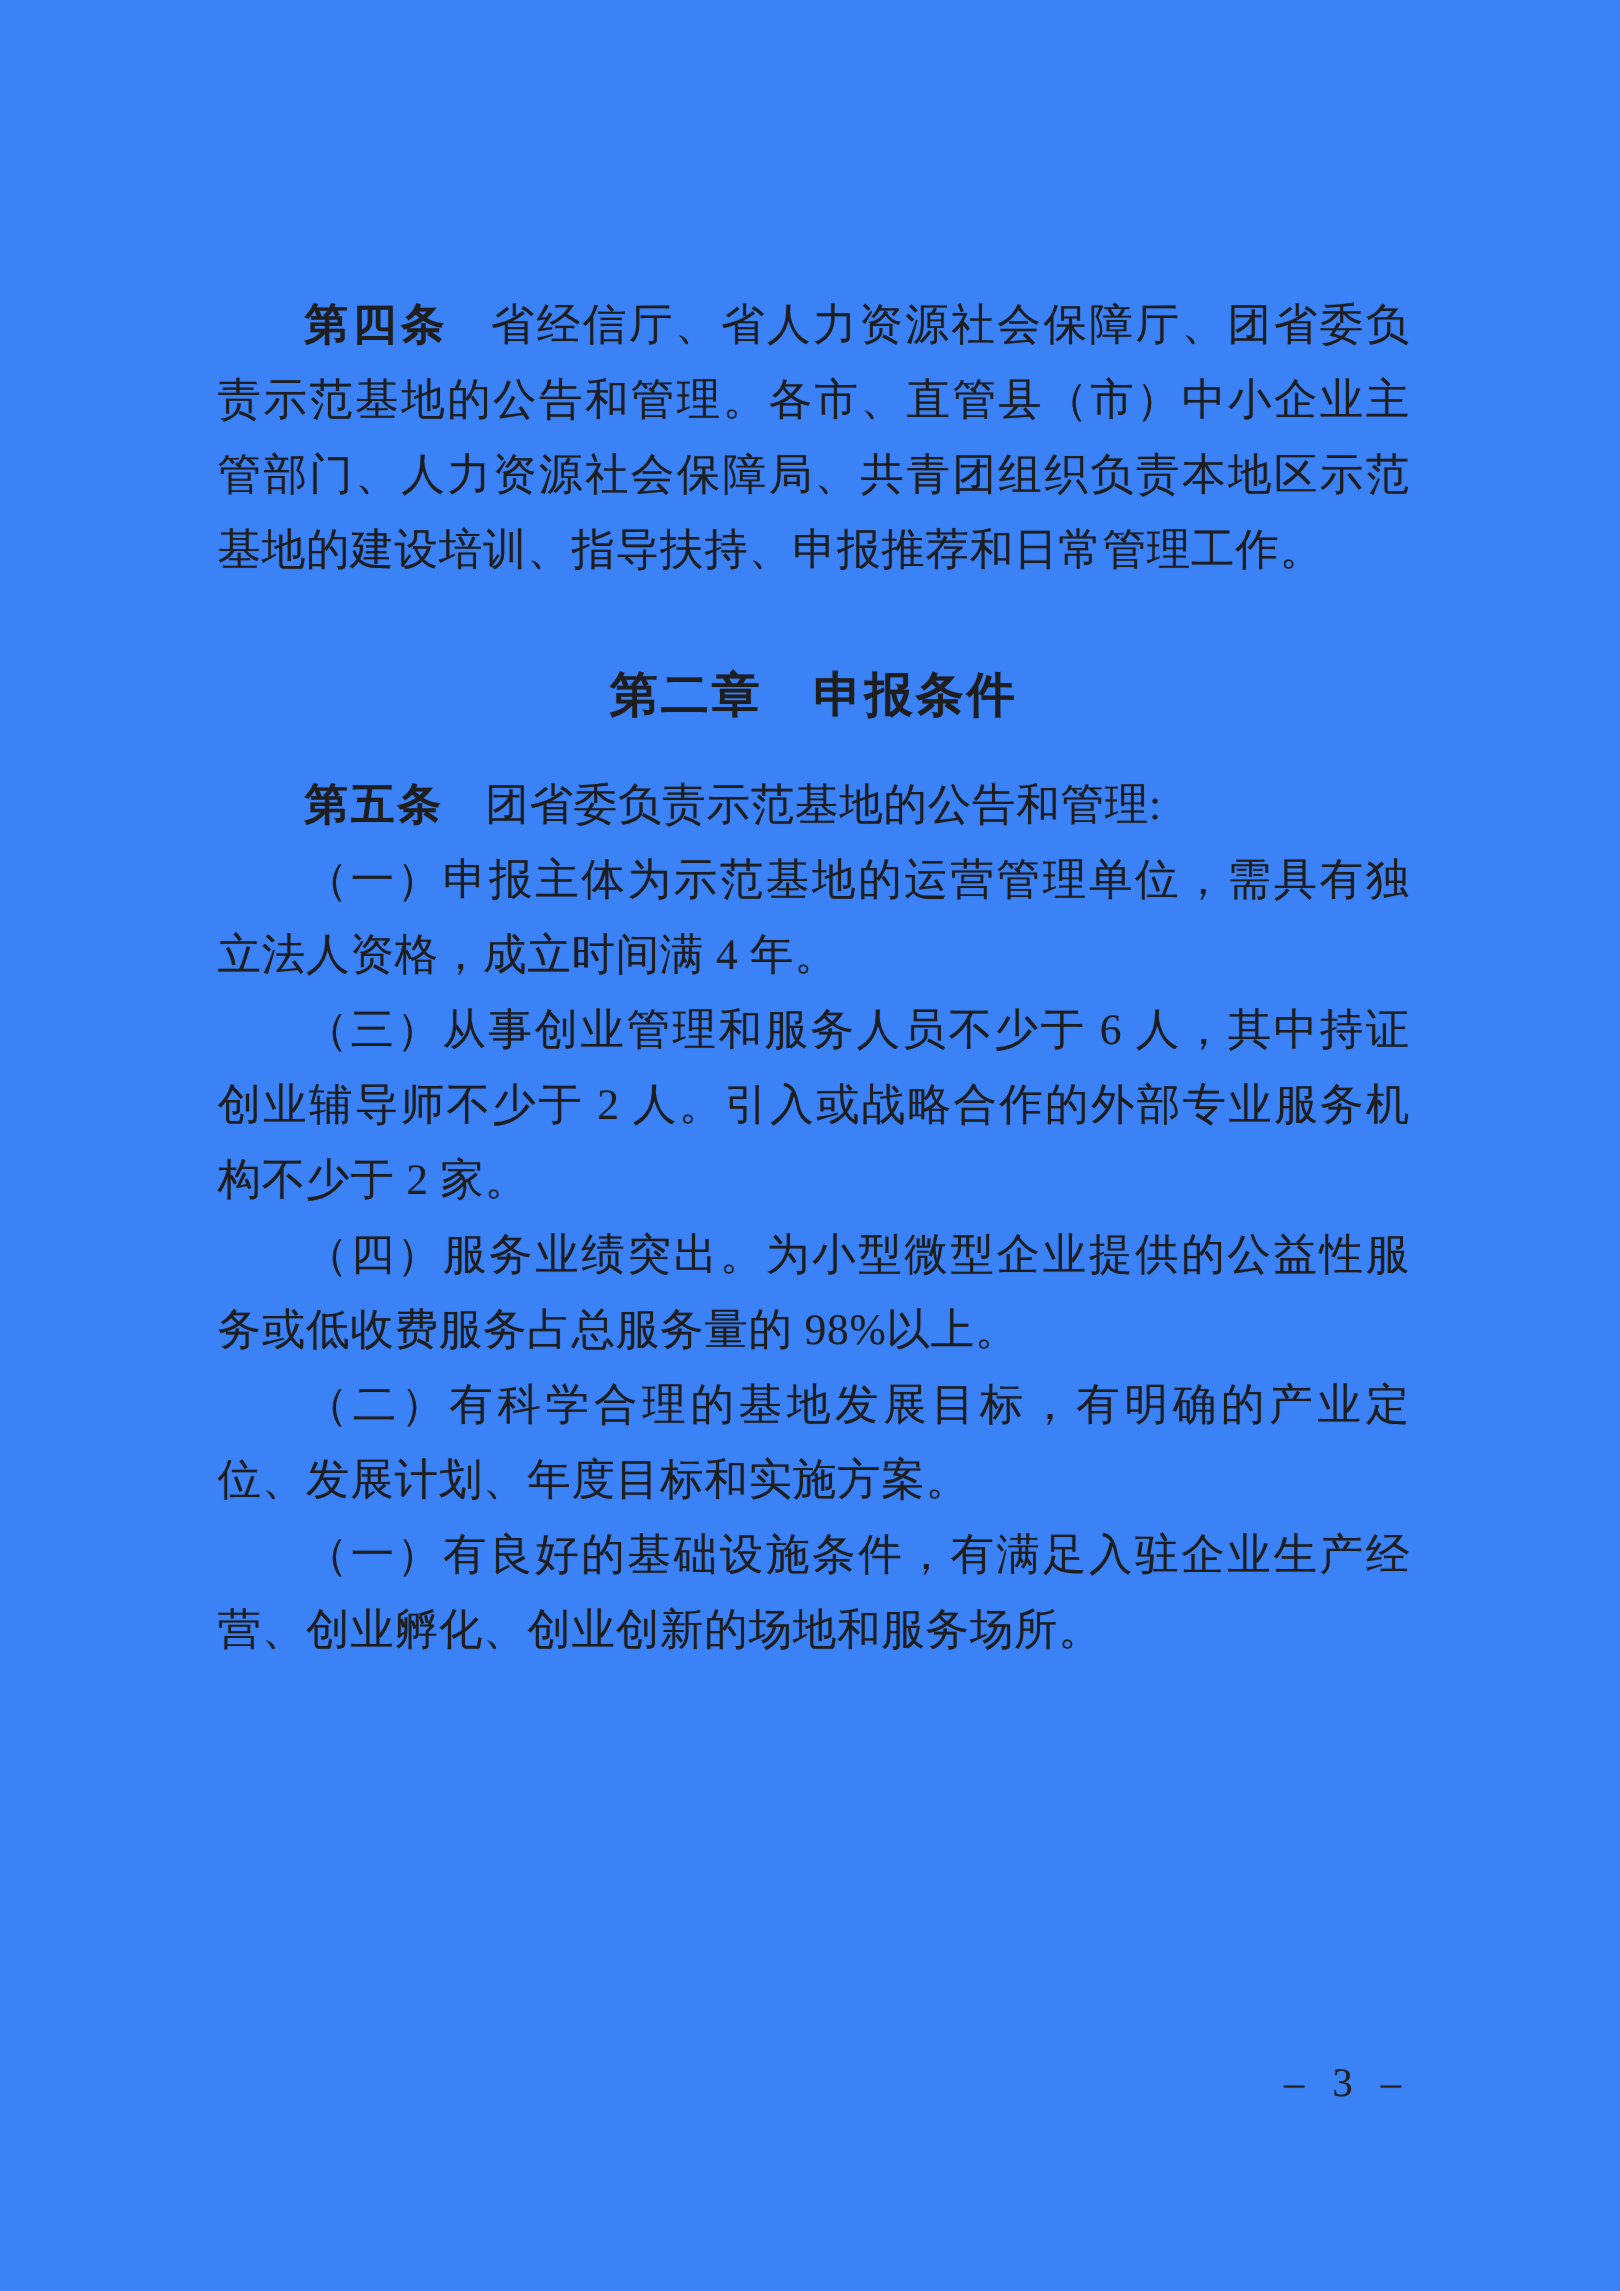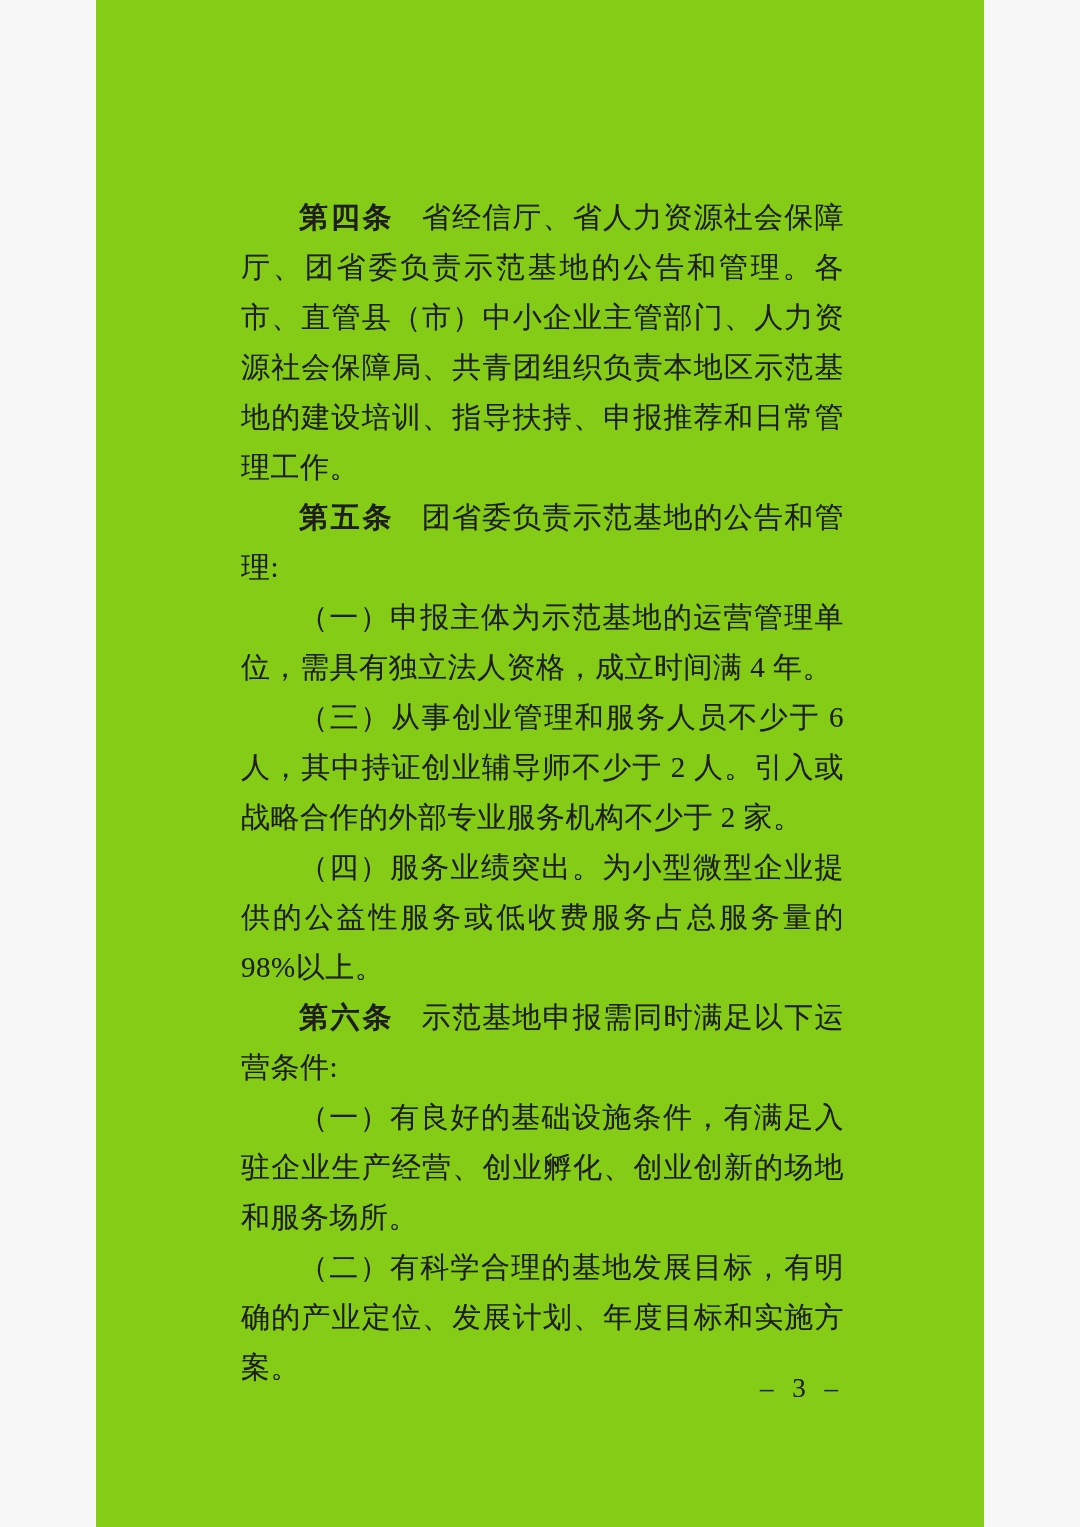--- a/index.html
+++ b/index.html
@@ -2,24 +2,24 @@
 <html lang="zh"><head>
 <meta charset="utf-8">
 <style>
   html, body {
     margin: 0;
     padding: 0;
     background: #f7f7f7;
   }
   .page {
     position: relative;
-    width: 888px;
+    width: 1080px;
     height: 1527px;
     margin: 0 auto;
-    background: #84cc16;
+    background: #3b82f6;
     color: #1e1e1e;
     font-family: "Liberation Serif", "DejaVu Serif", serif;
     overflow: hidden;
   }
   .content {
     position: absolute;
     left: 145px;
     right: 140px;
     top: 192px;
   }
@@ -60,28 +60,28 @@
   }
 </style>
 </head>
 <body>
 
 <div class="page">
   <div class="content">
 
     <p class="para"><span class="article-label">第四条</span><span>省经信厅、省人力资源社会保障厅、团省委负责示范基地的公告和管理。各市、直管县（市）中小企业主管部门、人力资源社会保障局、共青团组织负责本地区示范基地的建设培训、指导扶持、申报推荐和日常管理工作。</span></p>
 
+    <h2 class="chapter-heading">第二章　申报条件</h2>
 
     <p class="para"><span class="article-label">第五条</span><span>团省委负责示范基地的公告和管理:</span></p>
 
     <p class="para">（一）申报主体为示范基地的运营管理单位，需具有独立法人资格，成立时间满 4 年。</p>
     <p class="para">（三）从事创业管理和服务人员不少于 6 人，其中持证创业辅导师不少于 2 人。引入或战略合作的外部专业服务机构不少于 2 家。</p>
     <p class="para">（四）服务业绩突出。为小型微型企业提供的公益性服务或低收费服务占总服务量的 98%以上。</p>
 
-    <p class="para"><span class="article-label">第六条</span><span>示范基地申报需同时满足以下运营条件:</span></p>
 
+    <p class="para">（二）有科学合理的基地发展目标，有明确的产业定位、发展计划、年度目标和实施方案。</p>
     <p class="para">（一）有良好的基础设施条件，有满足入驻企业生产经营、创业孵化、创业创新的场地和服务场所。</p>
-    <p class="para">（二）有科学合理的基地发展目标，有明确的产业定位、发展计划、年度目标和实施方案。</p>
 
   </div>
 
   <div class="page-number">– 3 –</div>
 </div>
 
 </body></html>

